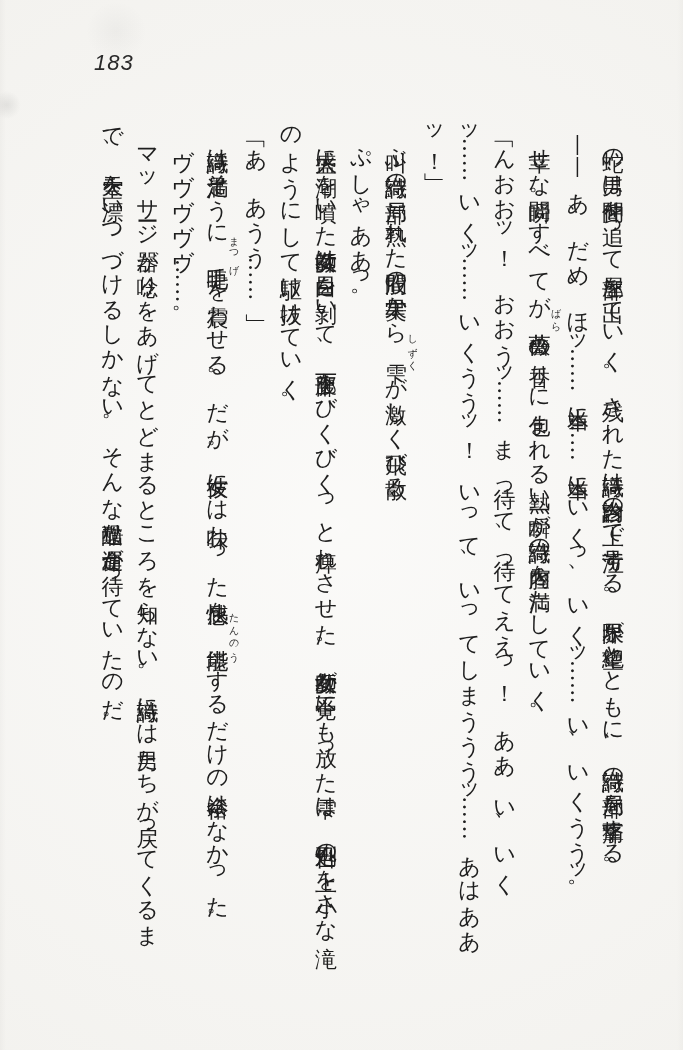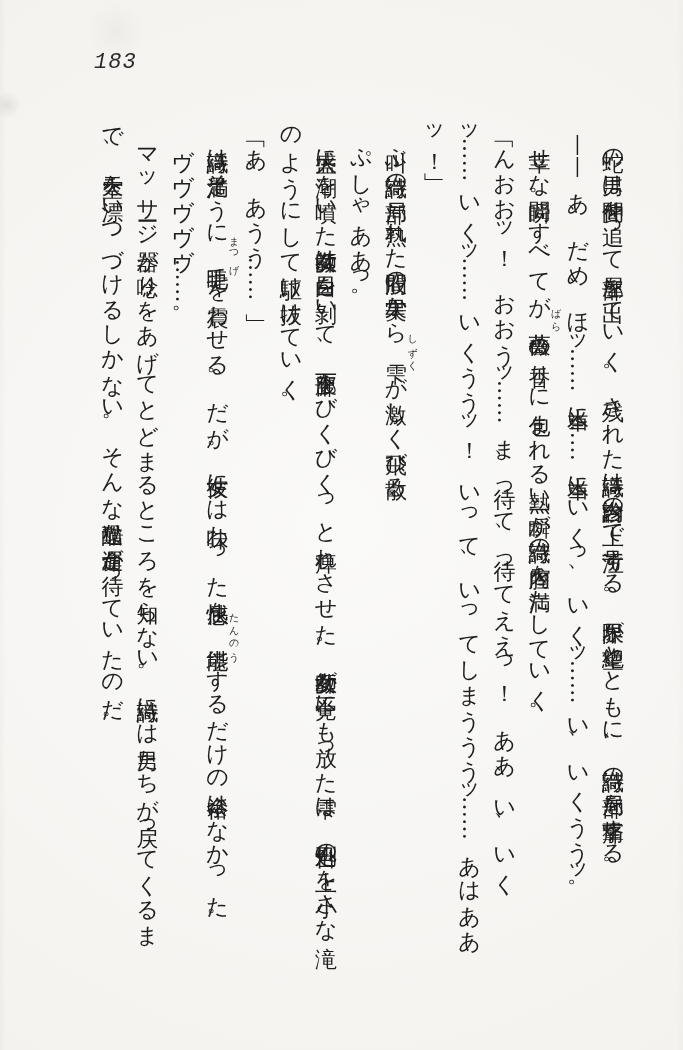--- a/index.html
+++ b/index.html
@@ -17,21 +17,21 @@
     background-image:
       radial-gradient(circle at 1% 10%, rgba(60,60,60,0.10) 0px, rgba(60,60,60,0.0) 14px),
       radial-gradient(circle at 17% 3%, rgba(90,90,90,0.05) 0px, rgba(90,90,90,0.0) 30px),
       radial-gradient(circle at 50% 50%, rgba(255,255,255,0.5) 0%, rgba(238,237,233,0.35) 100%),
       linear-gradient(90deg, rgba(210,208,204,0.25) 0px, rgba(246,245,242,0) 6px, rgba(246,245,242,0) 677px, rgba(222,220,216,0.25) 683px);
   }
   .folio {
     position: absolute;
     top: 50px;
     left: 94px;
-    font-family: Liberation Mono, monospace;
+    font-family: Liberation Sans, sans-serif;
     font-style: italic;
     font-size: 22px;
     color: #2a2a2a;
     letter-spacing: 1px;
   }
   .text-block {
     position: absolute;
     top: 112px;
     right: 52px;
     height: 840px;

